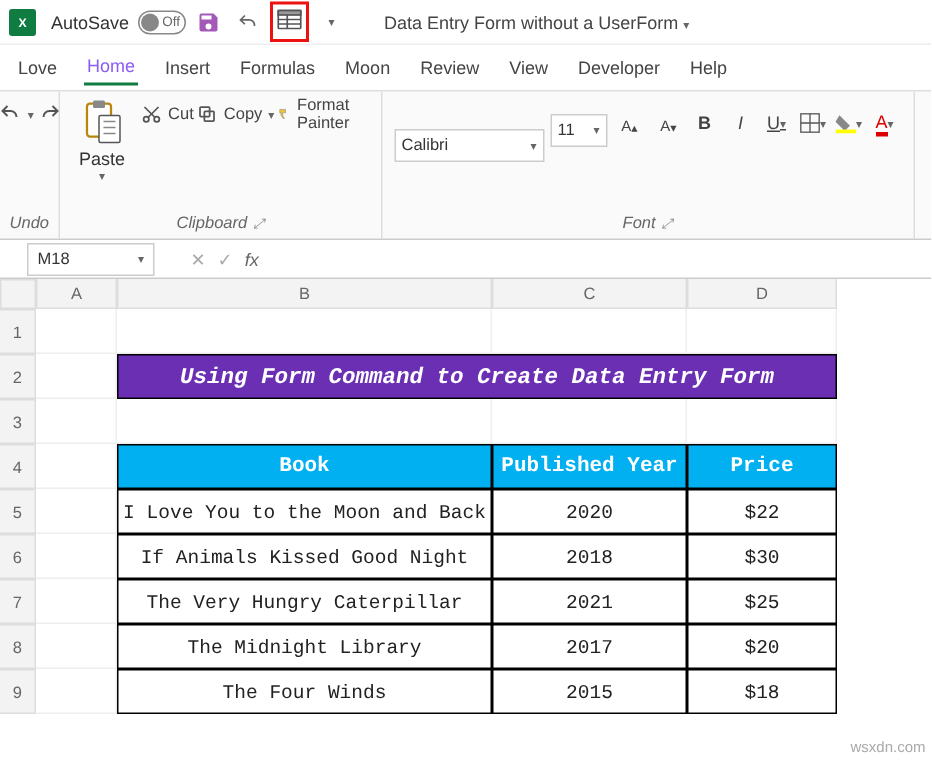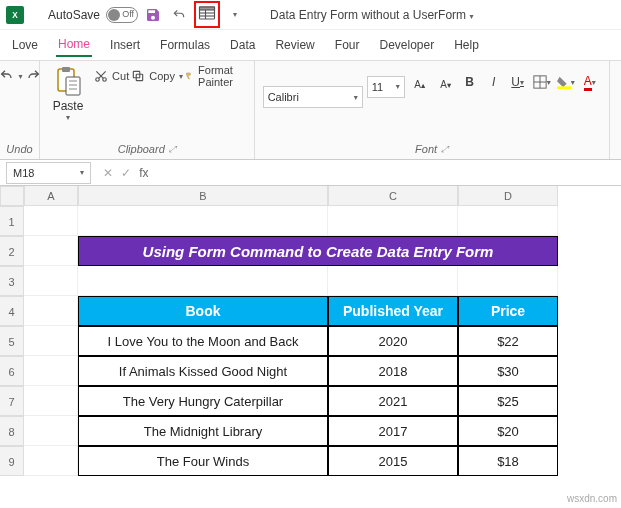--- a/index.html
+++ b/index.html
@@ -1,33 +1,33 @@
 <!DOCTYPE html>
 <html><head>
 <meta charset="utf-8">
 <style>
 * { margin: 0; padding: 0; box-sizing: border-box; font-family: 'Segoe UI', Tahoma, sans-serif; }
 body { background: #fff; width: 621px; height: 508px; overflow: hidden; font-size: 12px; color: #333; }
 
 
 .title-bar { display: flex; align-items: center; height: 30px; padding: 0 6px; gap: 4px; border-bottom: 1px solid #eee; }
 .excel-icon { width: 18px; height: 18px; background: #107c41; color: #fff; display: flex; align-items: center; justify-content: center; font-weight: bold; font-size: 10px; border-radius: 2px; }
-.autosave { display: flex; align-items: center; gap: 6px; margin-left: 20px; }
+.autosave { display: flex; align-items: center; gap: 6px; margin-left: 6px; }
 .toggle { width: 32px; height: 16px; border: 1px solid #888; border-radius: 8px; position: relative; background: #fff; }
 .toggle-knob { width: 12px; height: 12px; border-radius: 50%; background: #888; position: absolute; top: 1px; left: 1px; }
 .toggle-label { font-size: 9px; position: absolute; right: 3px; top: 1px; color: #666; }
 .qat-btn { width: 22px; height: 22px; display: flex; align-items: center; justify-content: center; color: #666; cursor: pointer; }
 .qat-save svg { fill: #a458b8; }
 .qat-highlight { border: 2px solid #e11; padding: 2px; }
 .doc-title { margin-left: 20px; font-size: 12px; color: #444; }
 
 
 .tabs { display: flex; align-items: center; height: 30px; padding: 0 10px; gap: 16px; background: #fff; }
 .tab { font-size: 12px; color: #444; cursor: pointer; padding: 4px 2px; }
-.tab.active { color: #ec4899; border-bottom: 2px solid #107c41; font-weight: 500; }
+.tab.active { color: #8b5cf6; border-bottom: 2px solid #107c41; font-weight: 500; }
 
 
 .ribbon { display: flex; height: 100px; border-top: 1px solid #ddd; border-bottom: 1px solid #ccc; background: #fafafa; }
 .ribbon-group { display: flex; flex-direction: column; border-right: 1px solid #ddd; padding: 4px 8px; }
 .ribbon-group-content { display: flex; align-items: flex-start; gap: 6px; flex: 1; }
 .ribbon-group-label { text-align: left; font-size: 11px; color: #666; padding-top: 2px; display: flex; justify-content: center; align-items: center; gap: 4px; font-style: italic; }
 .launcher { font-size: 9px; color: #888; }
 .big-btn { display: flex; flex-direction: column; align-items: center; justify-content: center; width: 48px; cursor: pointer; }
 .big-btn-icon { width: 32px; height: 32px; margin-bottom: 2px; }
 .small-btn { display: flex; align-items: center; gap: 4px; font-size: 11px; color: #444; cursor: pointer; height: 22px; }
@@ -38,38 +38,38 @@
 .font-size { width: 38px; height: 22px; border: 1px solid #ccc; background: #fff; display: flex; align-items: center; justify-content: space-between; padding: 0 4px; font-size: 11px; }
 .font-row2 { display: flex; align-items: center; gap: 2px; margin-top: 6px; }
 .fbtn { width: 22px; height: 22px; display: flex; align-items: center; justify-content: center; cursor: pointer; font-size: 12px; color: #444; }
 .fbtn.sup { font-size: 10px; position: relative; top: -2px; }
 .caret { font-size: 8px; color: #666; }
 .align-grid { display: flex; flex-direction: column; gap: 4px; }
 .align-row { display: flex; gap: 2px; }
 
 
 .formula-bar { display: flex; align-items: center; height: 26px; border-bottom: 1px solid #ccc; }
-.name-box { width: 85px; height: 22px; border: 1px solid #ccc; margin: 0 6px; display: flex; align-items: center; justify-content: space-between; padding: 0 6px; font-size: 11px; background: #fff; }
+.name-box { width: 85px; height: 22px; border: 1px solid #ccc; margin: 0 18px; display: flex; align-items: center; justify-content: space-between; padding: 0 6px; font-size: 11px; background: #fff; }
 .fx-area { display: flex; align-items: center; gap: 8px; color: #aaa; margin-left: 6px; }
-.fx { font-size: 12px; color: #666; }
+.fx { font-style: italic; font-size: 12px; color: #666; }
 
 
 .grid-wrap { position: relative; }
 .col-headers { display: flex; margin-left: 24px; }
 .col-header { border: 1px solid #ddd; border-top: none; text-align: center; font-size: 11px; color: #666; background: #f3f3f3; height: 20px; line-height: 20px; }
 .col-a { width: 54px; }
 .col-b { width: 250px; }
 .col-c { width: 130px; }
 .col-d { width: 100px; }
 .row-headers { position: absolute; left: 0; top: 20px; width: 24px; }
 .row-header { height: 30px; border: 1px solid #ddd; border-left: none; text-align: center; font-size: 11px; color: #666; background: #f3f3f3; line-height: 30px; }
 .select-all { width: 24px; height: 20px; background: #f3f3f3; border: 1px solid #ddd; position: absolute; left: 0; top: 0; }
 .cells { margin-left: 24px; }
 .gr { display: flex; height: 30px; }
-.cell { border-right: 1px solid #eee; border-bottom: 1px solid #eee; display: flex; align-items: center; justify-content: center; }
+.cell { border-right: 1px solid #eee; border-bottom: 1px solid #eee; display: flex; align-items: center; justify-content: center; font-family: Liberation Mono, monospace; }
 
 
 .title-row { background: #6b2fb3; color: #fff; font-weight: bold; font-size: 15px; font-style: italic; border: 1px solid #000 !important; }
 .header-cell { background: #00b0f0; color: #fff; font-weight: bold; font-size: 14px; border: 1px solid #000 !important; }
 .data-cell { background: #fff; color: #222; font-size: 13px; border: 1px solid #000 !important; }
 
 .watermark { position: absolute; right: 4px; bottom: 4px; font-size: 10px; color: #aaa; }
 </style>
 </head>
 <body>
@@ -114,23 +114,23 @@
   <div class="doc-title">
     <span>Data Entry Form without a UserForm</span> <span class="caret">▾</span>
   </div>
 </div>
 
 <div class="tabs">
   <span class="tab">Love</span>
   <span class="tab active">Home</span>
   <span class="tab">Insert</span>
   <span class="tab">Formulas</span>
-  <span class="tab">Data</span>
+  <span class="tab">Moon</span>
   <span class="tab">Review</span>
-  <span class="tab">Four</span>
+  <span class="tab">View</span>
   <span class="tab">Developer</span>
   <span class="tab">Help</span>
 </div>
 
 <div class="ribbon">
   <div class="ribbon-group undo-col">
     <div class="ribbon-group-content col-stack">
       <div class="small-btn">
         <svg width="16" height="16" viewBox="0 0 24 24" fill="none" stroke="#555" stroke-width="2">
             <path d="M9 14l-5-5 5-5"></path>

